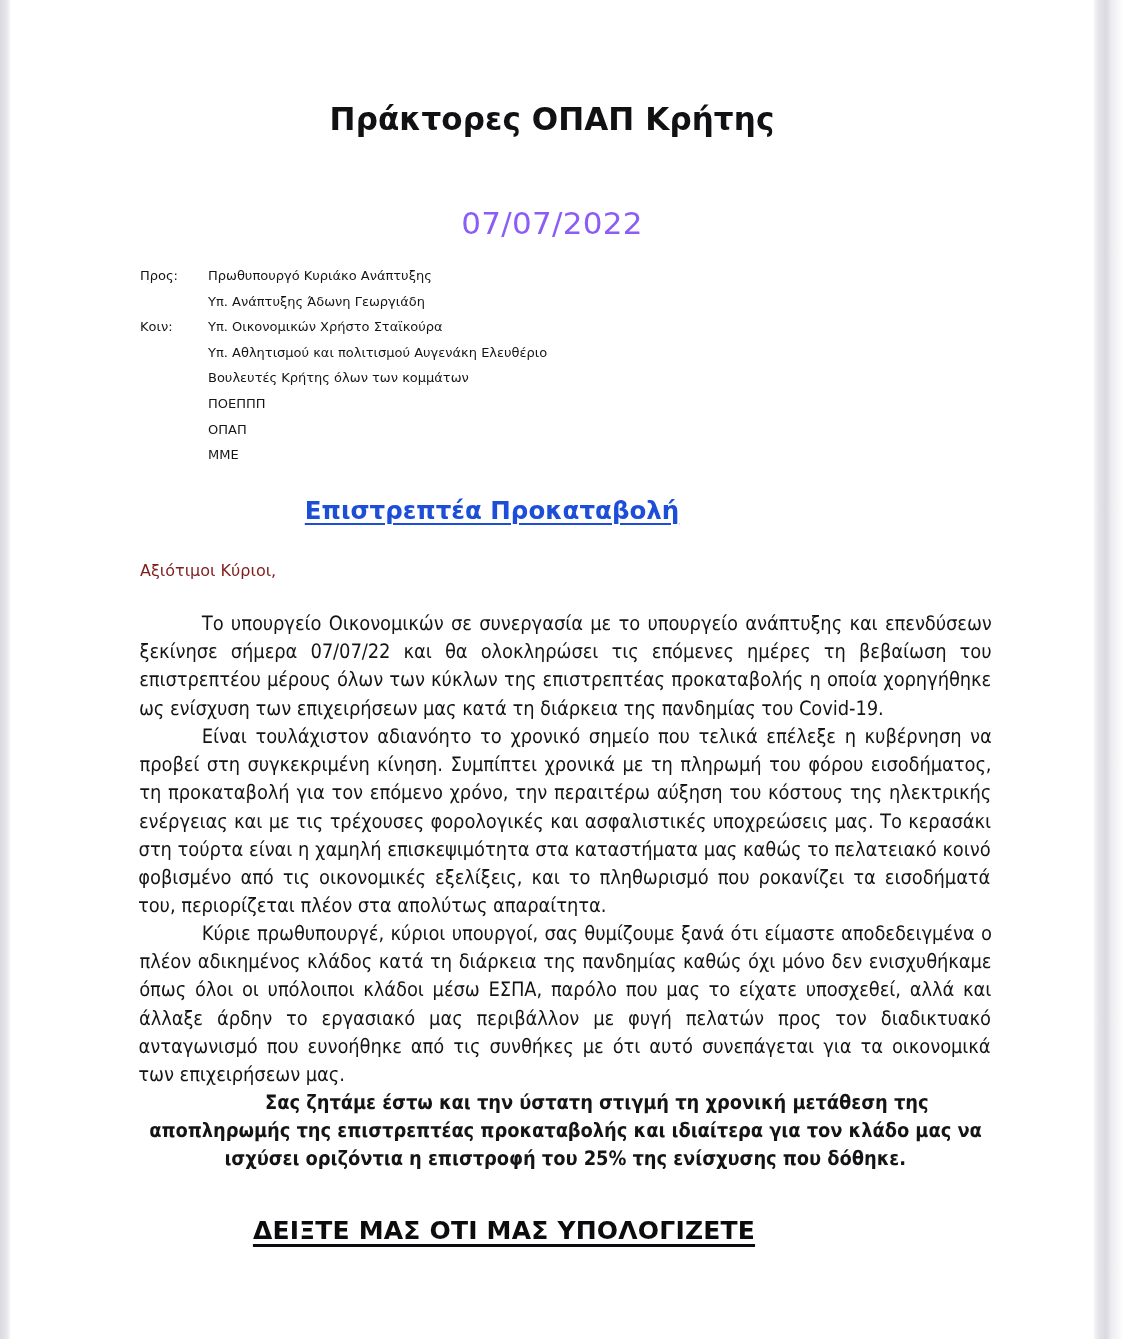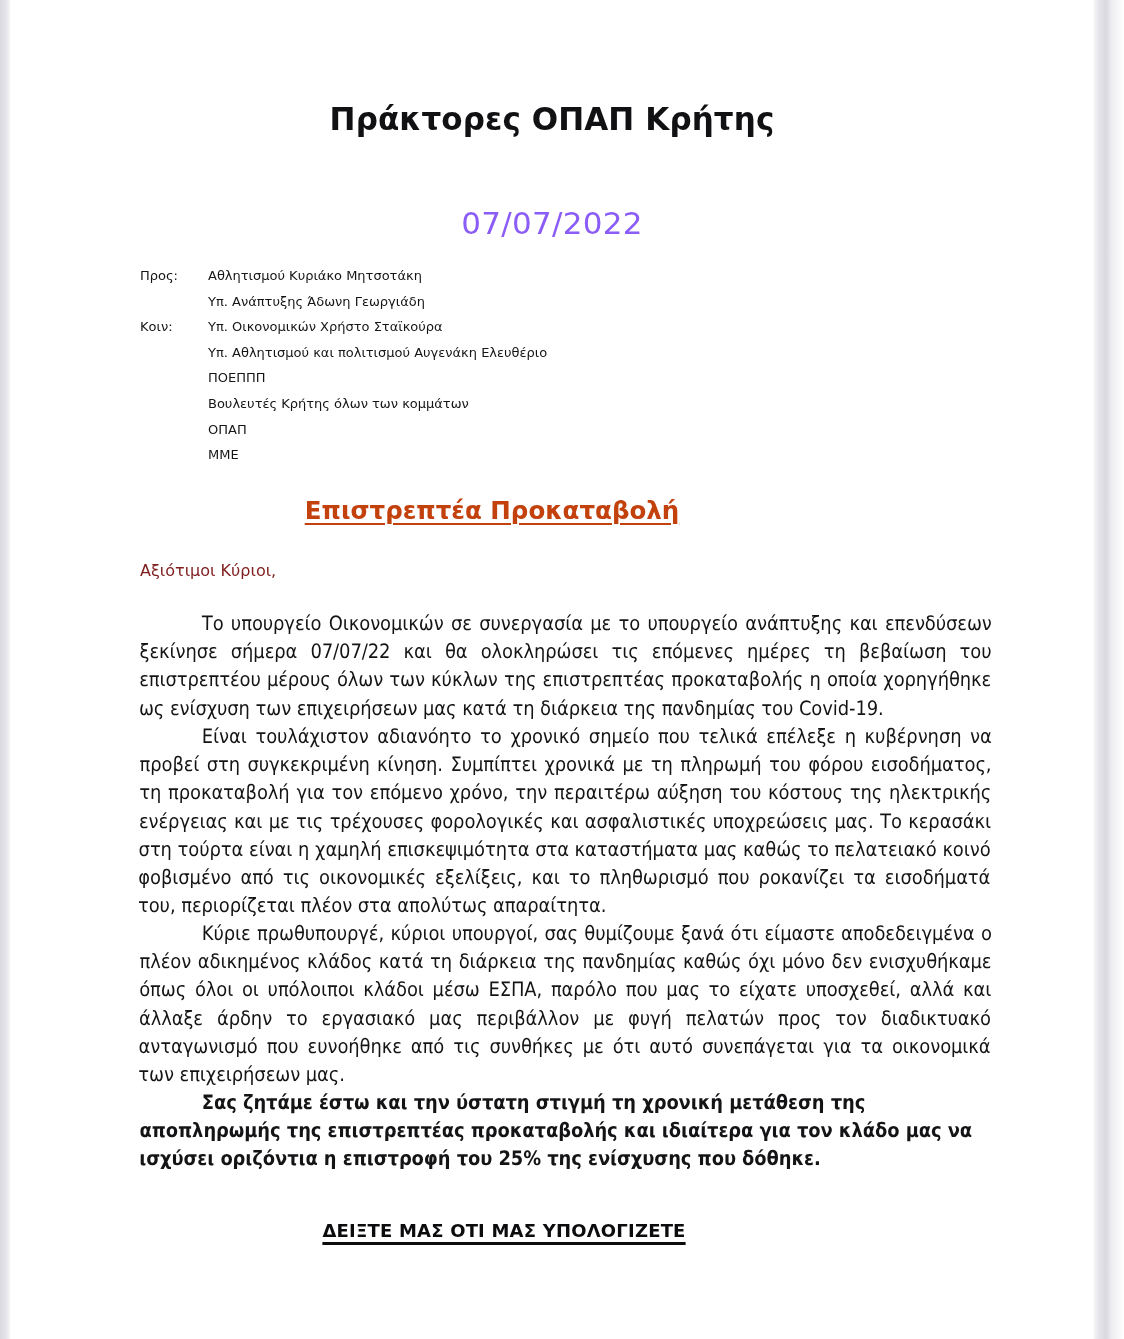--- a/index.html
+++ b/index.html
@@ -84,21 +84,21 @@
   .addr-value {
     flex: 1 1 auto;
   }
 
   
   .subject {
     text-align: center;
     font-weight: bold;
     font-size: 24.5px;
     line-height: 32px;
-    color: #c2410c;
+    color: #1d4ed8;
     margin-top: 27px;
     padding-right: 120px;
   }
   .subject span {
     text-decoration: underline;
     text-underline-offset: 4px;
     text-decoration-thickness: 2px;
   }
 
   
@@ -121,32 +121,32 @@
     line-height: 28.2px;
     color: #141416;
     text-align: justify;
     text-indent: 62px;
     font-stretch: semi-condensed;
     transform: skewX(-0.6deg);
     transform-origin: left top;
     margin: 0;
   }
   .body-par.last-line-left {
-    text-align: left;
+    text-align: center;
   }
   .body-par b { font-weight: normal; }
   .body-par.strong-par {
     font-weight: bold;
   }
 
   
   .slogan {
     text-align: center;
     font-weight: bold;
-    font-size: 18px;
+    font-size: 25px;
     line-height: 34px;
     color: #0c0c0e;
     margin-top: 40px;
     padding-right: 96px;
     letter-spacing: 0.2px;
   }
   .slogan span {
     text-decoration: underline;
     text-underline-offset: 5px;
     text-decoration-thickness: 2.5px;
@@ -158,41 +158,41 @@
 <div class="page-frame">
   <div class="page">
 
     <div class="doc-title title-line1">Πράκτορες ΟΠΑΠ Κρήτης</div>
 
     <div class="doc-date">07/07/2022</div>
 
     <div class="address-block">
       <div class="addr-row">
         <div class="addr-label">Προς:</div>
-        <div class="addr-value">Αθλητισμού Κυριάκο Μητσοτάκη</div>
+        <div class="addr-value">Πρωθυπουργό Κυριάκο Ανάπτυξης</div>
       </div>
       <div class="addr-row">
         <div class="addr-label"></div>
         <div class="addr-value">Υπ. Ανάπτυξης Άδωνη Γεωργιάδη</div>
       </div>
       <div class="addr-row">
         <div class="addr-label">Κοιν:</div>
         <div class="addr-value">Υπ. Οικονομικών Χρήστο Σταϊκούρα</div>
       </div>
       <div class="addr-row">
         <div class="addr-label"></div>
         <div class="addr-value">Υπ. Αθλητισμού και πολιτισμού Αυγενάκη Ελευθέριο</div>
       </div>
       <div class="addr-row">
         <div class="addr-label"></div>
+        <div class="addr-value">Βουλευτές Κρήτης όλων των κομμάτων</div>
+      </div>
+      <div class="addr-row">
+        <div class="addr-label"></div>
         <div class="addr-value">ΠΟΕΠΠΠ</div>
-      </div>
-      <div class="addr-row">
-        <div class="addr-label"></div>
-        <div class="addr-value">Βουλευτές Κρήτης όλων των κομμάτων</div>
       </div>
       <div class="addr-row">
         <div class="addr-label"></div>
         <div class="addr-value">ΟΠΑΠ</div>
       </div>
       <div class="addr-row">
         <div class="addr-label"></div>
         <div class="addr-value">ΜΜΕ</div>
       </div>
     </div>

